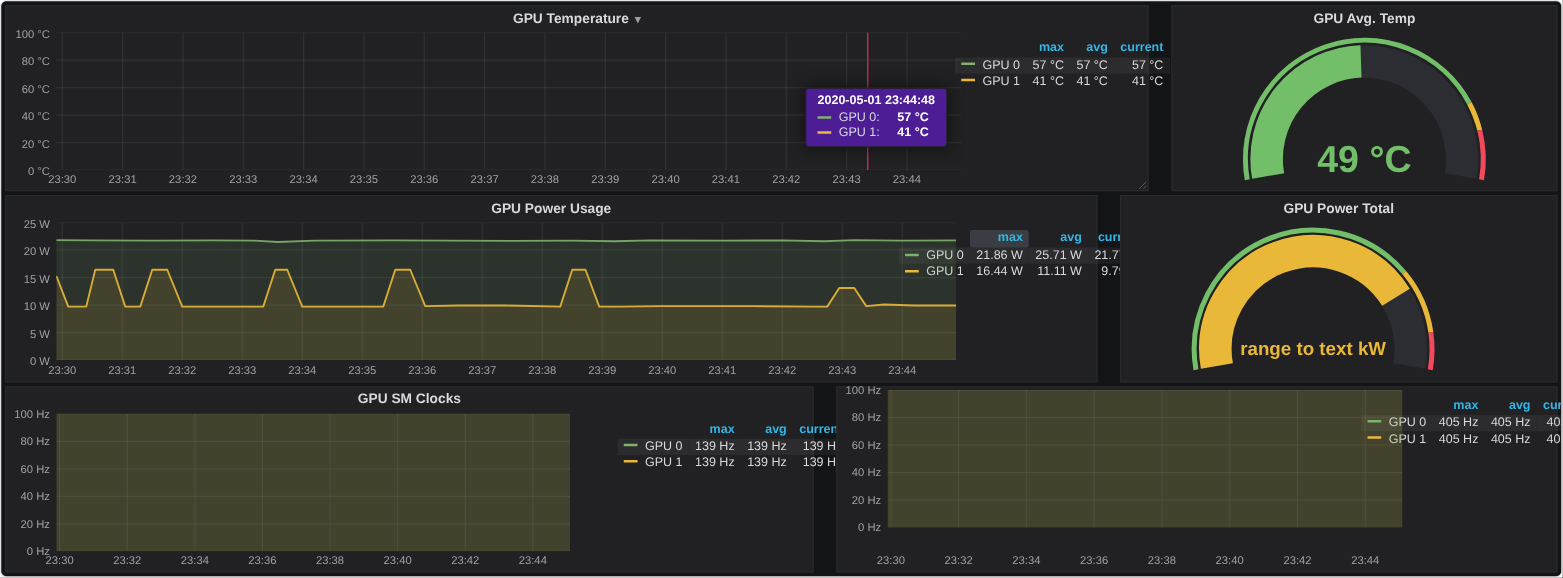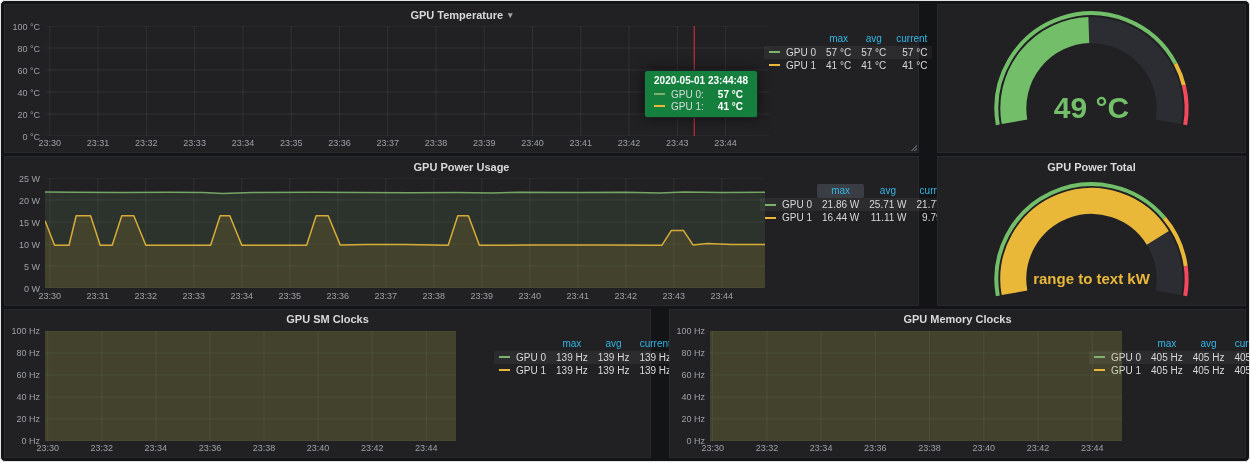--- a/index.html
+++ b/index.html
@@ -14,27 +14,27 @@
   .chart-area{flex:1;display:flex;flex-direction:column;min-width:0;}
   .chart-main{flex:1;display:flex;min-height:0;}
   .y-axis{width:36px;flex:none;position:relative;font-size:9px;color:#9da0a5;}
   .y-axis span{position:absolute;right:5px;white-space:nowrap;}
   .plot{flex:1;position:relative;min-width:0;}
   .plot svg{position:absolute;left:0;top:0;}
   .x-axis{height:13px;flex:none;position:relative;margin-left:36px;font-size:9px;color:#9da0a5;}
   .x-axis span{position:absolute;top:2px;transform:translateX(-50%);white-space:nowrap;}
   .legend{flex:none;padding:6px 0 0 10px;font-size:10px;color:#d8d9da;}
   .legend table{border-collapse:collapse;}
-  .legend th{color:#33b5e5;font-weight:normal;text-align:center;padding:1px 5px 2px;font-size:10px;cursor:pointer;}
+  .legend th{color:#33b5e5;font-weight:bold;text-align:right;padding:1px 5px 2px;font-size:10px;cursor:pointer;}
   .legend th.sorted{background:#3a3d44;border-radius:2px;}
   .legend td{padding:1px 5px;text-align:right;white-space:nowrap;}
   .legend td.name{text-align:left;cursor:pointer;}
   .legend tr.hl td{background:rgba(255,255,255,0.05);}
   .dash{display:inline-block;width:11px;height:2px;vertical-align:middle;margin-right:6px;position:relative;top:-1px;}
-  .tooltip{position:absolute;right:-4px;top:40%;background:#15803d;border:1px solid #202125;border-radius:3px;
+  .tooltip{position:absolute;right:-4px;top:40%;background:#4c1d95;border:1px solid #202125;border-radius:3px;
            padding:4px 9px 5px;font-size:10px;color:#d8d9da;box-shadow:0 0 12px rgba(0,0,0,0.55);white-space:nowrap;z-index:5;}
   .tt-time{font-weight:bold;color:#ffffff;margin-bottom:3px;}
   .tt-row{display:flex;align-items:center;margin-top:1px;}
   .tt-val{font-weight:bold;color:#ffffff;margin-left:14px;}
   .gauge-body{flex:1;display:flex;align-items:center;justify-content:center;min-height:0;padding:2px 4px 4px;}
   .gauge-host{width:100%;height:100%;position:relative;}
   .gauge-host svg{position:absolute;left:0;top:0;}
   .resize-handle{position:absolute;right:1px;bottom:1px;width:7px;height:7px;cursor:nwse-resize;
            background:linear-gradient(135deg,transparent 55%,#56575b 55%,#56575b 65%,transparent 65%,transparent 78%,#56575b 78%,#56575b 88%,transparent 88%);}
 </style>
@@ -142,20 +142,23 @@
                   <td>41 °C</td>
                 </tr>
               </tbody>
             </table>
           </div>
       </div>
       <div class="resize-handle"></div>
     </div>
 
     <div class="panel" style="width:309px;flex:none;">
+      <div class="panel-title">
+        <span>GPU Avg. Temp</span>
+      </div>
       <div class="gauge-body">
         <div class="gauge-host">
             <svg width="299" height="122">
               <path d="M72.5 114.8 A78.16 78.16 0 1 1 226.5 114.8" stroke="#2c2d32" stroke-width="26" fill="none"></path>
               <path d="M72.5 114.8 A78.16 78.16 0 0 1 146.8 23.1" stroke="#73BF69" stroke-width="26" fill="none"></path>
               <path d="M55.8 117.8 A95.16 95.16 0 0 1 233.5 56.6" stroke="#73BF69" stroke-width="4" fill="none"></path>
               <path d="M233.5 56.6 A95.16 95.16 0 0 1 241.8 78.2" stroke="#EAB839" stroke-width="4" fill="none"></path>
               <path d="M241.8 78.2 A95.16 95.16 0 0 1 243.2 117.8" stroke="#F2495C" stroke-width="4" fill="none"></path>
               <text x="149.5" y="111.25999999999999" text-anchor="middle" font-size="30" font-weight="bold" fill="#73BF69" font-family="Liberation Sans, sans-serif">49 °C</text>
             </svg>
@@ -250,21 +253,21 @@
                   <td>16.44 W</td>
                   <td>11.11 W</td>
                   <td>9.79 W</td>
                 </tr>
               </tbody>
             </table>
           </div>
       </div>
     </div>
 
-    <div class="panel" style="width:309px;flex:none;">
+    <div class="panel" style="width:350px;flex:none;">
       <div class="panel-title">
         <span>GPU Power Total</span>
       </div>
       <div class="gauge-body">
         <div class="gauge-host">
             <svg width="299" height="122">
               <path d="M72.5 114.8 A78.16 78.16 0 1 1 226.5 114.8" stroke="#2c2d32" stroke-width="26" fill="none"></path>
               <path d="M72.5 114.8 A78.16 78.16 0 0 1 215.8 59.8" stroke="#EAB839" stroke-width="26" fill="none"></path>
               <path d="M55.8 117.8 A95.16 95.16 0 0 1 222.4 40.1" stroke="#73BF69" stroke-width="4" fill="none"></path>
               <path d="M222.4 40.1 A95.16 95.16 0 0 1 243.7 88.0" stroke="#EAB839" stroke-width="4" fill="none"></path>
@@ -349,23 +352,20 @@
                   <td>139 Hz</td>
                   <td>139 Hz</td>
                 </tr>
               </tbody>
             </table>
           </div>
       </div>
     </div>
 
     <div class="panel" style="flex:1;">
-      <div class="panel-title">
-        <span>GPU Memory Clocks</span>
-      </div>
       <div class="panel-body">
         <div class="chart-area">
           <div class="chart-main">
             <div class="y-axis">
                 <span style="top: 105.5px;">0 Hz</span>
                 <span style="top: 83.5px;">20 Hz</span>
                 <span style="top: 61.5px;">40 Hz</span>
                 <span style="top: 39.5px;">60 Hz</span>
                 <span style="top: 17.5px;">80 Hz</span>
                 <span style="top: -4.5px;">100 Hz</span>

